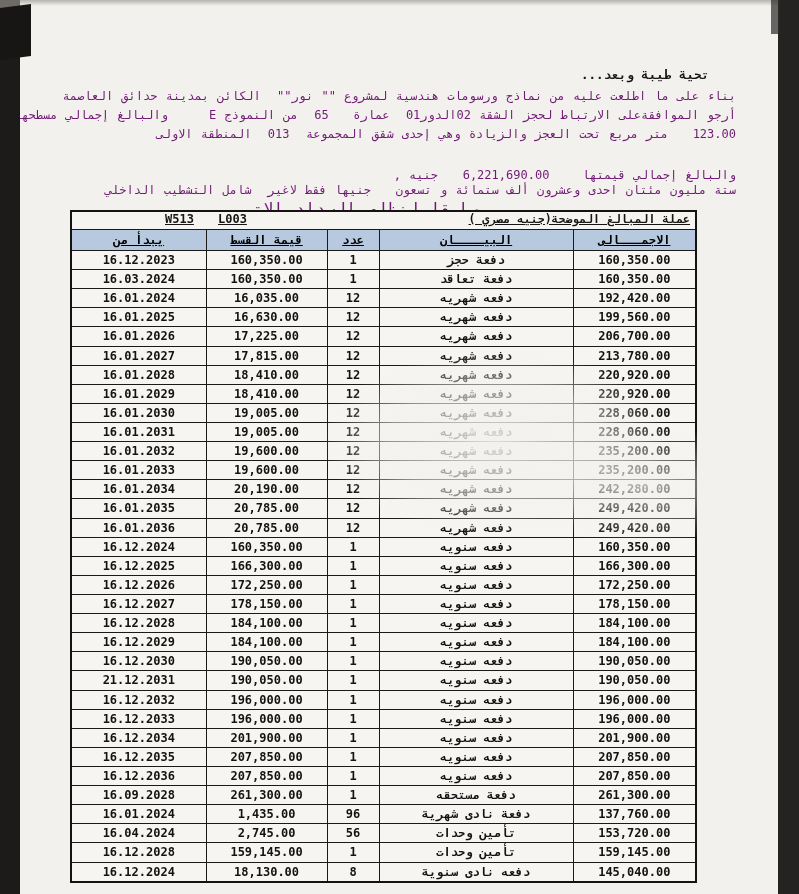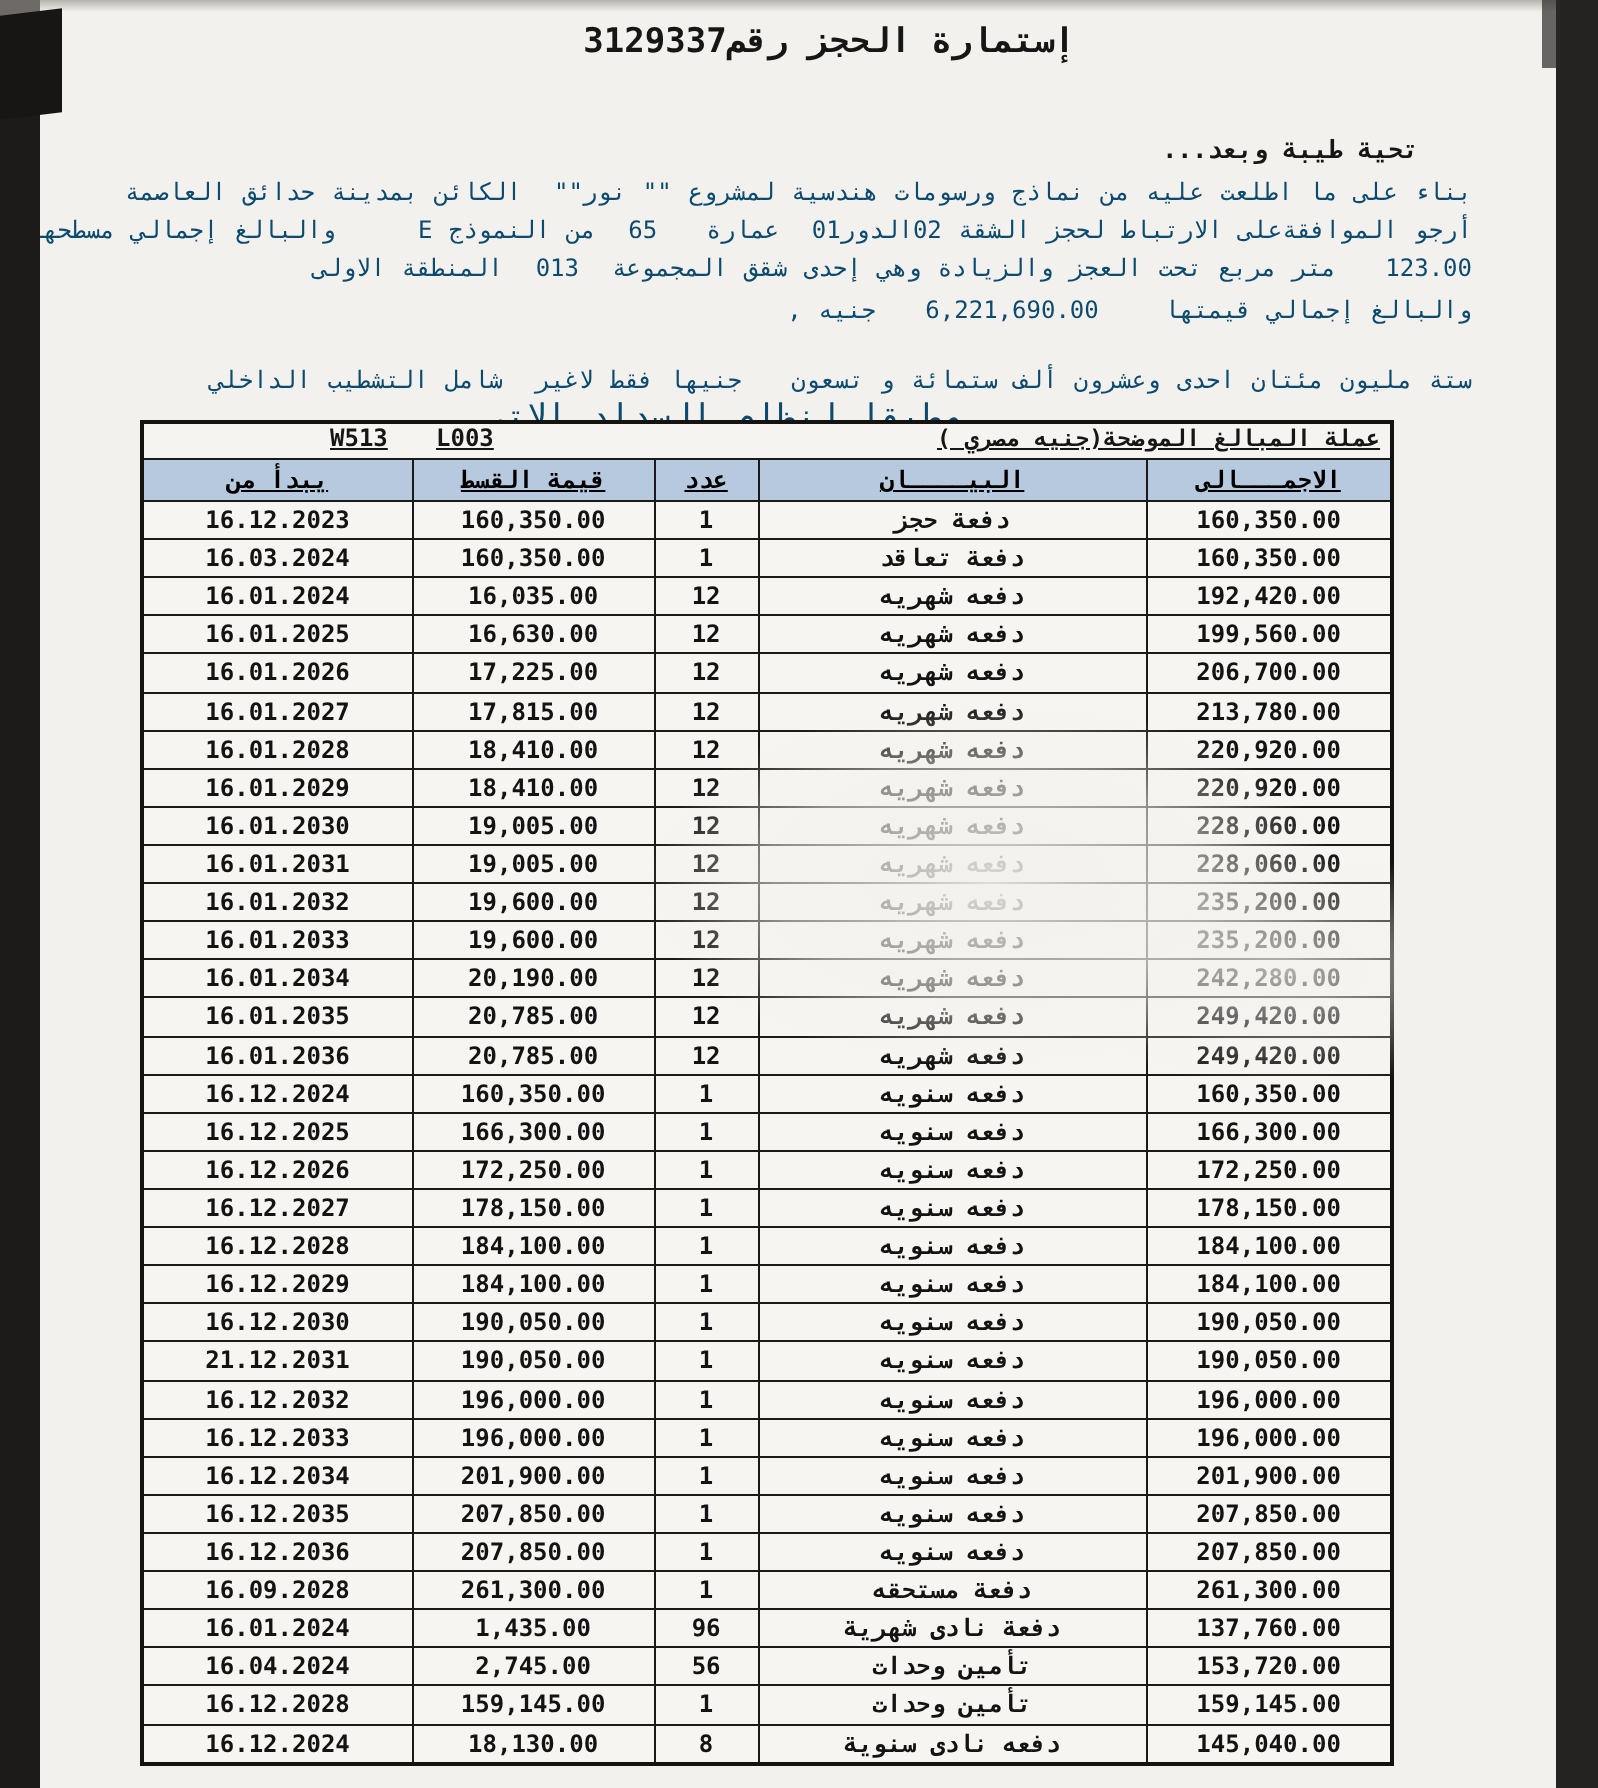--- a/index.html
+++ b/index.html
@@ -16,24 +16,24 @@
   .strip-cap{position:absolute;left:0;top:0;width:20px;height:9px;background:#6e6b66;z-index:7;}
   .blotch-tl{position:absolute;left:0;top:6px;width:31px;height:52px;background:#171614;transform:skewY(-7deg);z-index:7;}
   .blotch-tr{position:absolute;right:19px;top:0;width:9px;height:34px;background:#2b2a28;opacity:.7;z-index:7;}
   .edge-top{position:absolute;left:20px;right:21px;top:0;height:6px;
     background:linear-gradient(#b6b3ae,rgba(182,179,174,0));z-index:5;}
   
   .title{position:absolute;top:11px;left:30px;right:0;text-align:center;
     font-weight:bold;font-size:17px;letter-spacing:.5px;direction:rtl;white-space:pre;}
   .sal1{position:absolute;top:49px;right:63px;font-weight:bold;font-size:12.5px;direction:rtl;white-space:pre;}
   .sal2{position:absolute;top:67px;right:90px;font-weight:bold;font-size:12.5px;direction:rtl;white-space:pre;}
-  .body-line{position:absolute;right:63px;font-size:12px;color:#0c4a6e;
+  .body-line{position:absolute;right:63px;font-size:12px;color:#701a75;
     direction:rtl;white-space:pre;word-spacing:1px;}
   .bl1{top:89px}.bl2{top:108px}.bl3{top:127px}
-  .bl4{top:148px}.bl5{top:183px}
+  .bl4{top:168px}.bl5{top:183px}
   .bl6{top:199px;right:318px;font-size:17px;}
   
   table.schedule{
     position:absolute;top:210px;left:70px;width:625px;height:673px;
     border-collapse:collapse;table-layout:fixed;direction:rtl;z-index:2;
     background:#f7f5f2;
   }
   table.schedule,table.schedule td,table.schedule th{border:1px solid #1b1a19;}
   table.schedule{border:2px solid #141312;}
   .currency-cell{height:17px;position:relative;background:#f6f4f1;padding:0;}
@@ -59,21 +59,20 @@
 
 <div class="page">
 
   <div class="edge-top"></div>
   <div class="strip left"></div>
   <div class="strip right"></div>
   <div class="strip-cap"></div>
   <div class="blotch-tl"></div>
   <div class="blotch-tr"></div>
 
-  <div class="title">إستمارة الحجز رقم3129337</div>
 
   <div class="sal2">تحية طيبة وبعد...</div>
 
   <div class="body-line bl1">بناء على ما اطلعت عليه من نماذج ورسومات هندسية لمشروع "" نور""  الكائن بمدينة حدائق العاصمة</div>
   <div class="body-line bl2">أرجو الموافقةعلى الارتباط لحجز الشقة 02الدور01  عمارة   65  من النموذج E     والبالغ إجمالي مسطحها</div>
   <div class="body-line bl3">123.00   متر مربع تحت العجز والزيادة وهي إحدى شقق المجموعة  013  المنطقة الاولى</div>
   <div class="body-line bl4">والبالغ إجمالي قيمتها    6,221,690.00   جنيه ,</div>
   <div class="body-line bl5">ستة مليون مئتان احدى وعشرون ألف ستمائة و تسعون   جنيها فقط لاغير  شامل التشطيب الداخلي</div>
   <div class="body-line bl6">وطبقا لنظام السداد الاتي...</div>
 

